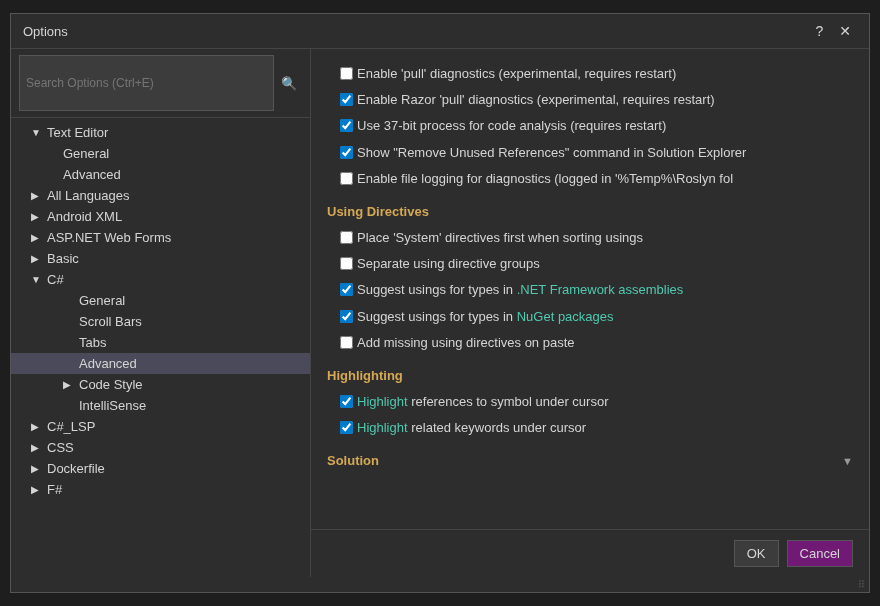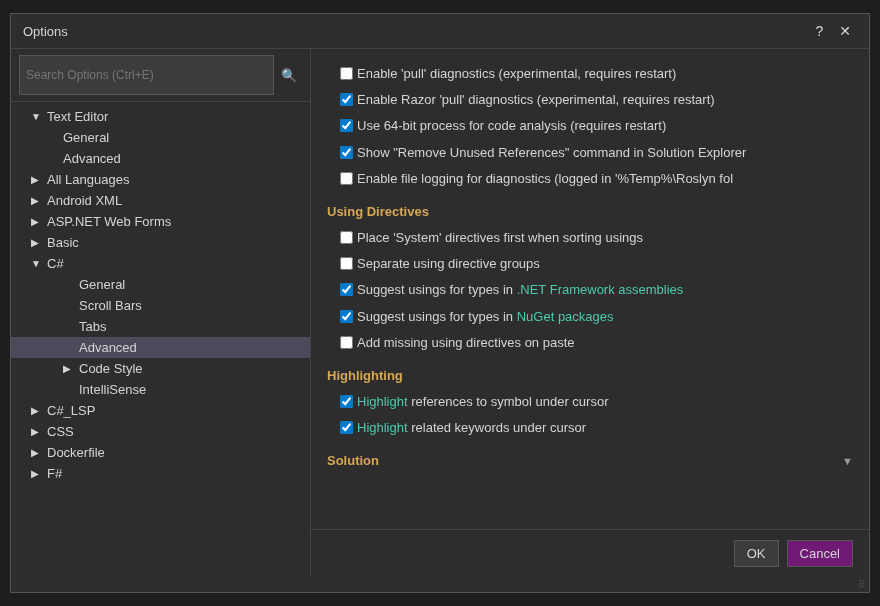--- a/index.html
+++ b/index.html
@@ -70,21 +70,21 @@
       border-bottom: 1px solid #444;
       display: flex;
       align-items: center;
       gap: 4px;
     }
     .search-input {
       flex: 1;
       background: #3c3c3c;
       border: 1px solid #555;
       color: #999;
-      padding: 12px 6px;
+      padding: 20px 6px;
       font-size: 12px;
       outline: none;
     }
     .search-icon-btn {
       color: #999;
       font-size: 13px;
       cursor: pointer;
       padding: 2px 4px;
     }
     .tree {
@@ -299,21 +299,21 @@
         <div class="checkbox-row">
           <input type="checkbox" id="cb1" style="">
           <label class="checkbox-label" for="cb1">Enable 'pull' diagnostics (experimental, requires restart)</label>
         </div>
         <div class="checkbox-row">
           <input type="checkbox" id="cb2" checked="" style="">
           <label class="checkbox-label" for="cb2">Enable Razor 'pull' diagnostics (experimental, requires restart)</label>
         </div>
         <div class="checkbox-row">
           <input type="checkbox" id="cb3" checked="" style="">
-          <label class="checkbox-label" for="cb3">Use 64-bit process for code analysis (requires restart)</label>
+          <label class="checkbox-label" for="cb3">Use 37-bit process for code analysis (requires restart)</label>
         </div>
         <div class="checkbox-row">
           <input type="checkbox" id="cb4" checked="" style="">
           <label class="checkbox-label" for="cb4">Show "Remove Unused References" command in Solution Explorer</label>
         </div>
         <div class="checkbox-row">
           <input type="checkbox" id="cb5" style="">
           <label class="checkbox-label" for="cb5">Enable file logging for diagnostics (logged in '%Temp%\Roslyn fol</label>
         </div>
 

